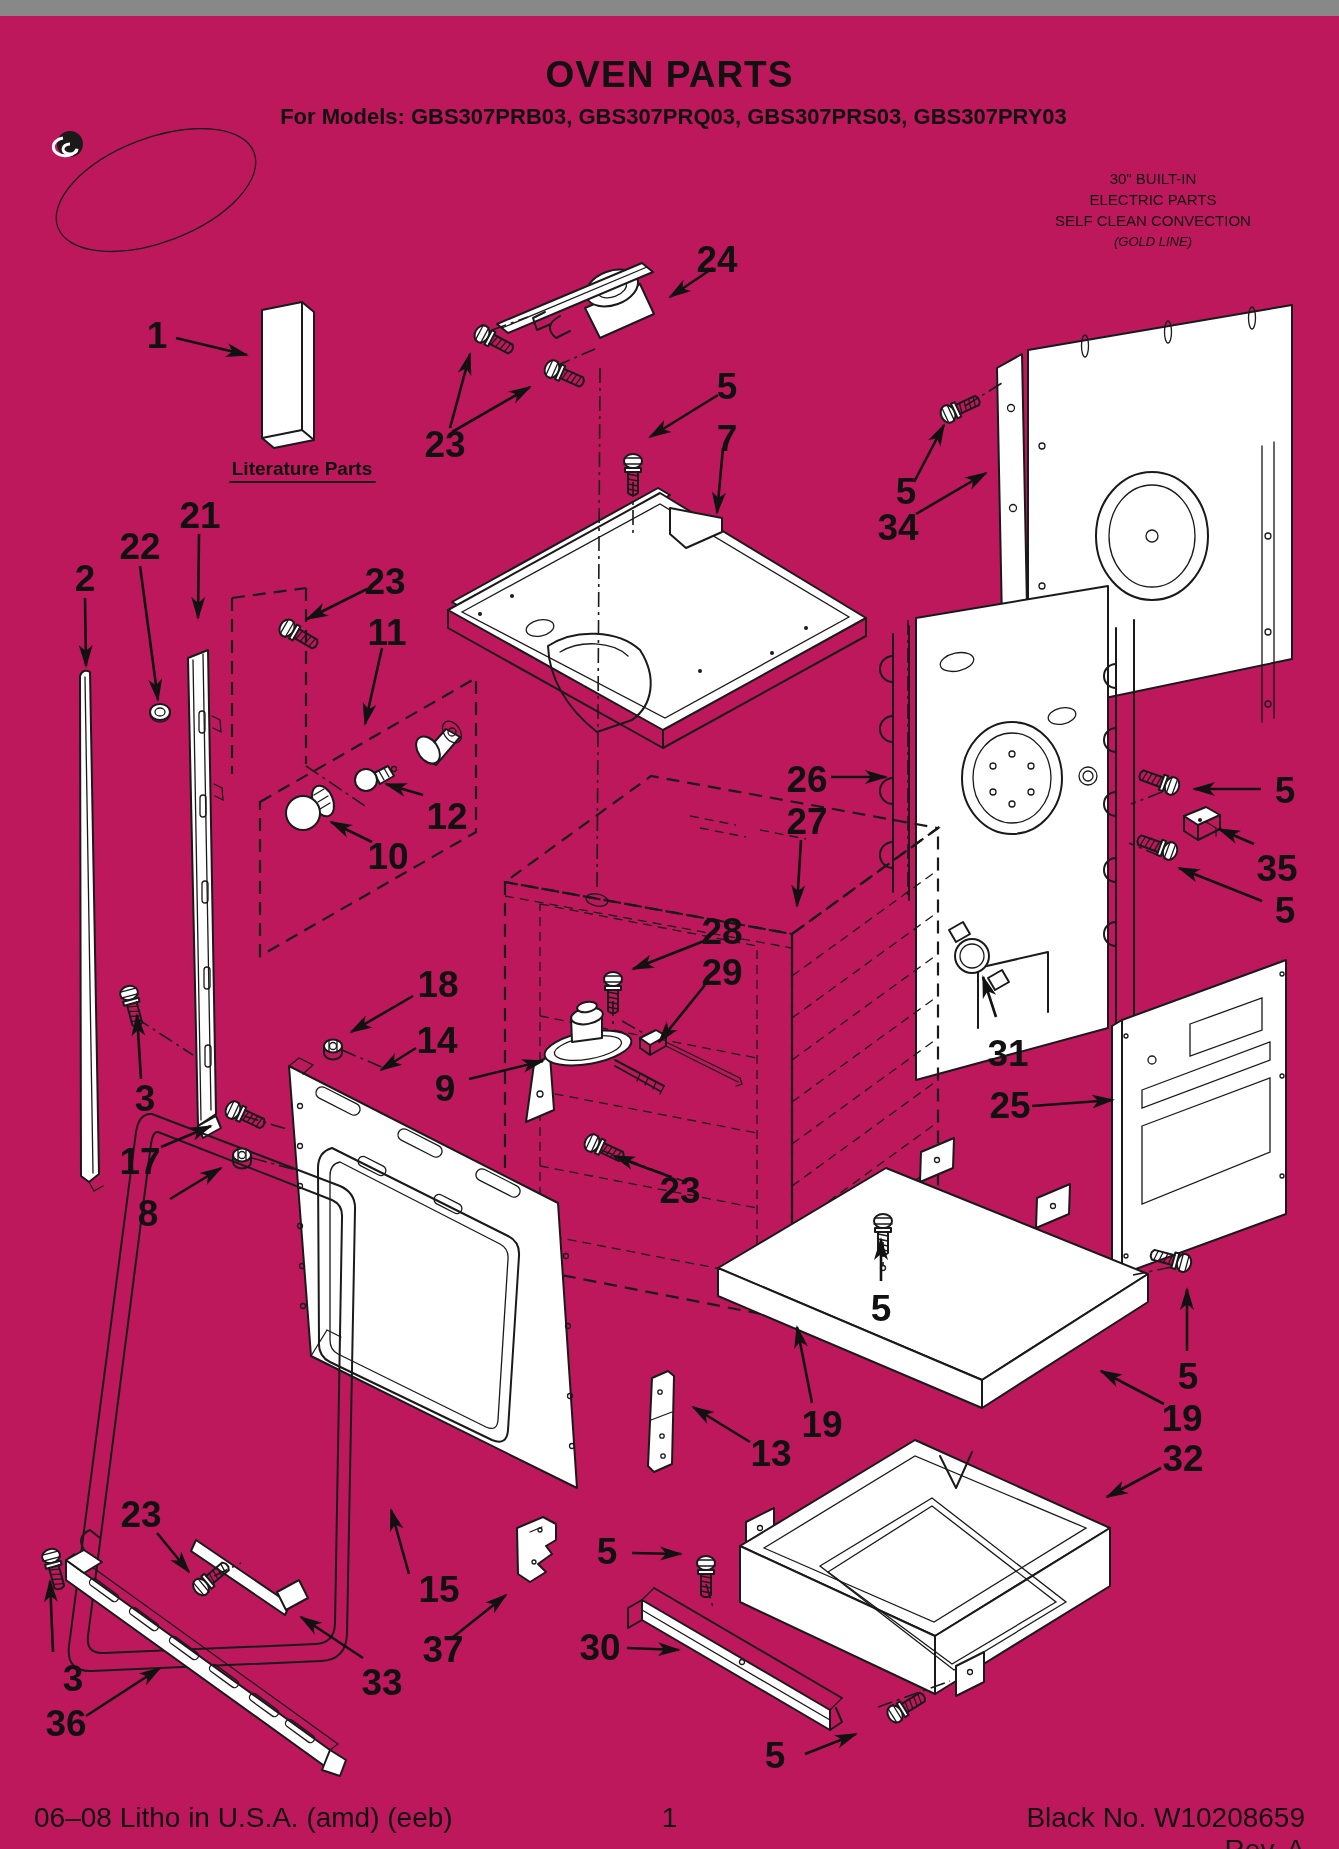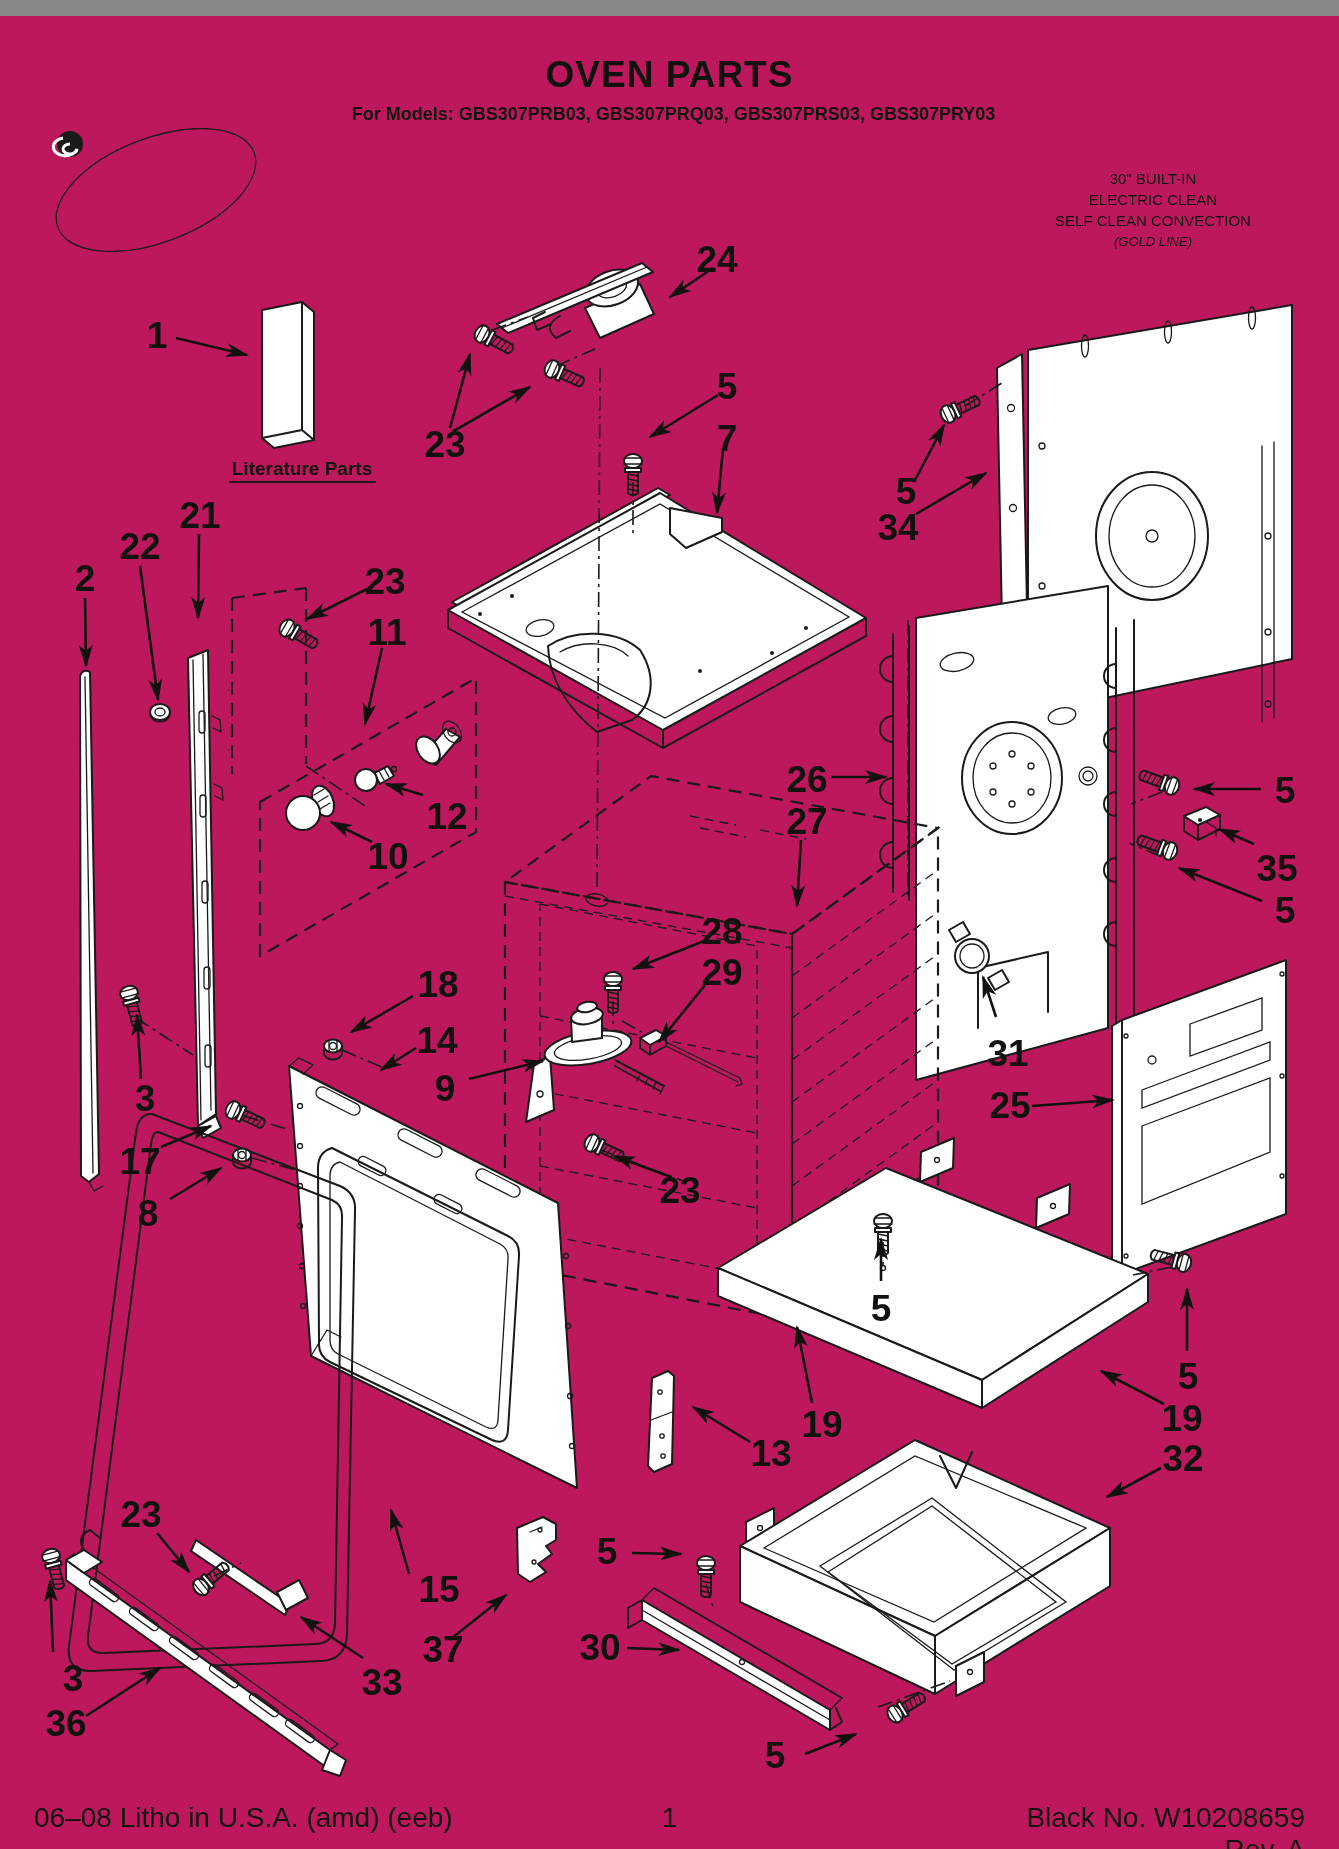--- a/index.html
+++ b/index.html
@@ -1,20 +1,20 @@
 <!DOCTYPE html>
 <html><head>
 <meta charset="utf-8">
 <style>
   html,body{margin:0;padding:0;background:#888;}
   .page{position:relative;width:1339px;height:1849px;background:#be185d;margin:16px auto;
         font-family:"Liberation Sans",sans-serif;color:#111;overflow:hidden;}
   .abs{position:absolute;}
   .title{left:0;right:0;top:38px;text-align:center;font-size:37px;font-weight:700;letter-spacing:1px;}
-  .models{left:8px;right:0;top:88px;text-align:center;font-size:18px;font-weight:700;}
+  .models{left:8px;right:0;top:88px;text-align:center;font-size:22px;font-weight:700;}
   .colors{left:438px;top:126px;width:648px;display:flex;justify-content:space-between;
           font-size:21px;font-weight:700;}
   .spec{left:1000px;top:152px;width:306px;text-align:center;font-size:15px;line-height:21px;}
   .spec .gold{font-size:13px;font-style:italic;}
   .logo{left:28px;top:112px;width:250px;height:130px;}
   .logo svg{position:absolute;left:0;top:0;}
   .logo .word{position:absolute;left:14px;top:28px;font-family:"DejaVu Serif",serif;
               font-style:italic;font-weight:700;font-size:42px;letter-spacing:-1px;}
   .footer{top:1786px;font-size:28px;}
   .f-left{left:34px;}
@@ -34,21 +34,21 @@
 </style>
 </head>
 <body>
 
 <div class="page">
 
   <div class="abs title">OVEN PARTS</div>
   <div class="abs models">For Models: GBS307PRB03, GBS307PRQ03, GBS307PRS03, GBS307PRY03</div>
   <div class="abs spec">
       <div>30" BUILT-IN</div>
-      <div>ELECTRIC CLEAN</div>
+      <div>ELECTRIC PARTS</div>
       <div>SELF CLEAN CONVECTION</div>
       <div class="gold">(GOLD LINE)</div>
     </div>
 
   <div class="abs logo">
     <svg width="250" height="130" viewBox="0 0 250 130">
       <ellipse cx="128" cy="62" rx="105" ry="52" class="th" transform="rotate(-21 128 62)"></ellipse>
       <g>
         <circle cx="42" cy="16" r="13" class="dot"></circle>
         <path d="M42,16 a7,5 0 1 0 7,5 a12,9 0 1 1 -14,-11" fill="none" stroke="#fff" stroke-width="3"></path>

